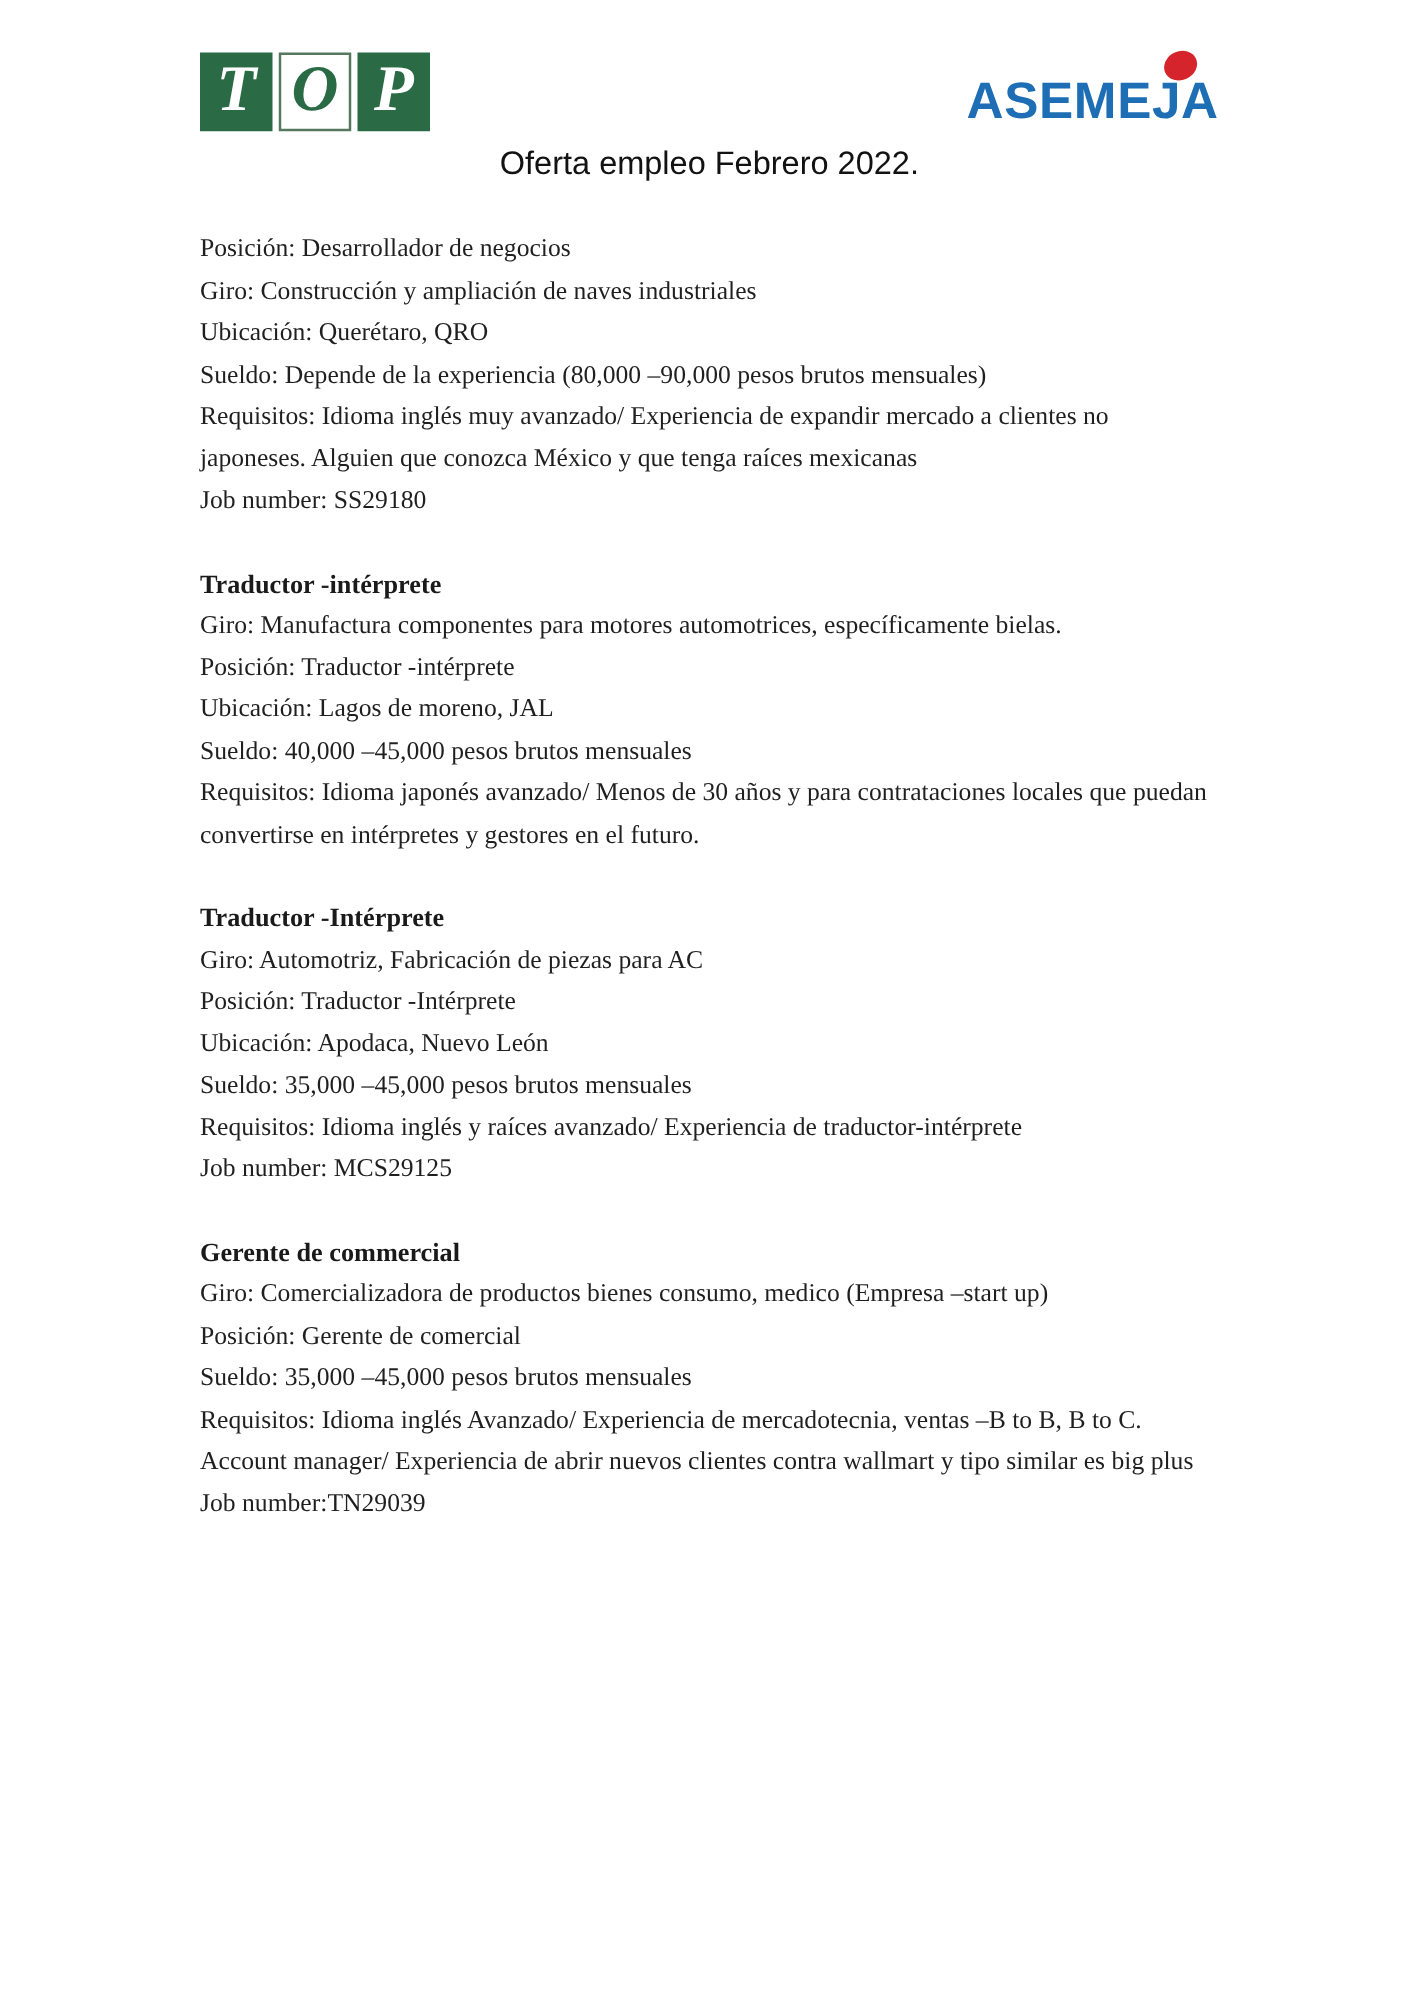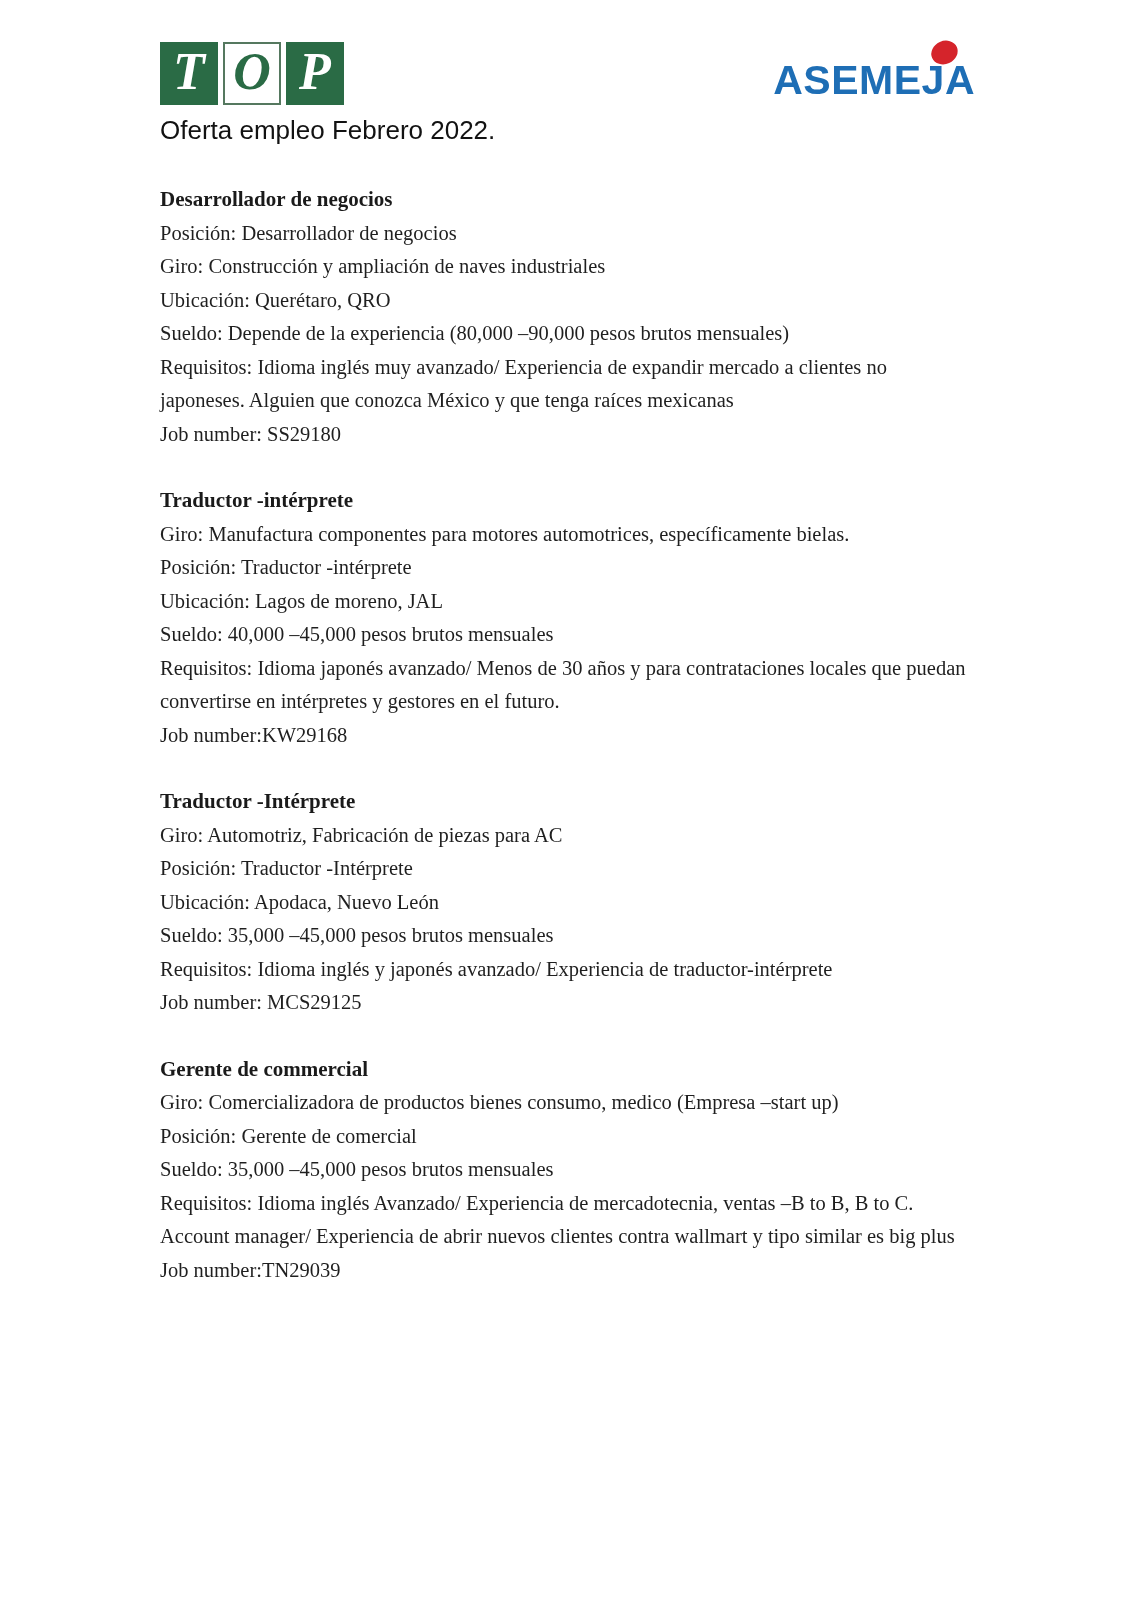--- a/index.html
+++ b/index.html
@@ -59,20 +59,21 @@
     right: -13px;
     width: 27px;
     height: 23px;
     background: #d5242b;
     border-radius: 50%;
     transform: rotate(-24deg);
   }
   
   .doc-title {
     margin-top: 7px;
+    text-align: center;
     font-family: "Liberation Sans", sans-serif;
     font-weight: normal;
     font-size: 26px;
     color: #121212;
   }
   
   .job-list { margin-top: 37px; }
   .job { margin-bottom: 33px; }
   .job h2 {
     font-size: 21px;
@@ -99,51 +100,49 @@
       <span class="top-box green">P</span>
     </div>
 
     <div class="asemeja-logo"><span>ASEME</span><span class="j-wrap"><span>J</span><span class="red-dot"></span></span><span>A</span></div>
   </header>
 
   <h1 class="doc-title">Oferta empleo Febrero 2022.</h1>
 
   <main class="job-list">
   <section class="job">
-    <h2>Desarrollador de negocios</h2>
     <div>
           <p>Posición: Desarrollador de negocios</p>
           <p>Giro: Construcción y ampliación de naves industriales</p>
           <p>Ubicación: Querétaro, QRO</p>
           <p>Sueldo: Depende de la experiencia (80,000 –90,000 pesos brutos mensuales)</p>
           <p>Requisitos: Idioma inglés muy avanzado/ Experiencia de expandir mercado a clientes no japoneses. Alguien que conozca México y que tenga raíces mexicanas</p>
           <p>Job number: SS29180</p>
         </div>
   </section>
 
   <section class="job">
     <h2>Traductor -intérprete</h2>
     <div>
           <p>Giro: Manufactura componentes para motores automotrices, específicamente bielas.</p>
           <p>Posición: Traductor -intérprete</p>
           <p>Ubicación: Lagos de moreno, JAL</p>
           <p>Sueldo: 40,000 –45,000 pesos brutos mensuales</p>
           <p>Requisitos: Idioma japonés avanzado/ Menos de 30 años y para contrataciones locales que puedan convertirse en intérpretes y gestores en el futuro.</p>
-          <p>Job number:KW29168</p>
         </div>
   </section>
 
   <section class="job">
     <h2>Traductor -Intérprete</h2>
     <div>
           <p>Giro: Automotriz, Fabricación de piezas para AC</p>
           <p>Posición: Traductor -Intérprete</p>
           <p>Ubicación: Apodaca, Nuevo León</p>
           <p>Sueldo: 35,000 –45,000 pesos brutos mensuales</p>
-          <p>Requisitos: Idioma inglés y japonés avanzado/ Experiencia de traductor-intérprete</p>
+          <p>Requisitos: Idioma inglés y raíces avanzado/ Experiencia de traductor-intérprete</p>
           <p>Job number: MCS29125</p>
         </div>
   </section>
 
   <section class="job">
     <h2>Gerente de commercial</h2>
     <div>
           <p>Giro: Comercializadora de productos bienes consumo, medico (Empresa –start up)</p>
           <p>Posición: Gerente de comercial</p>
           <p>Sueldo: 35,000 –45,000 pesos brutos mensuales</p>

